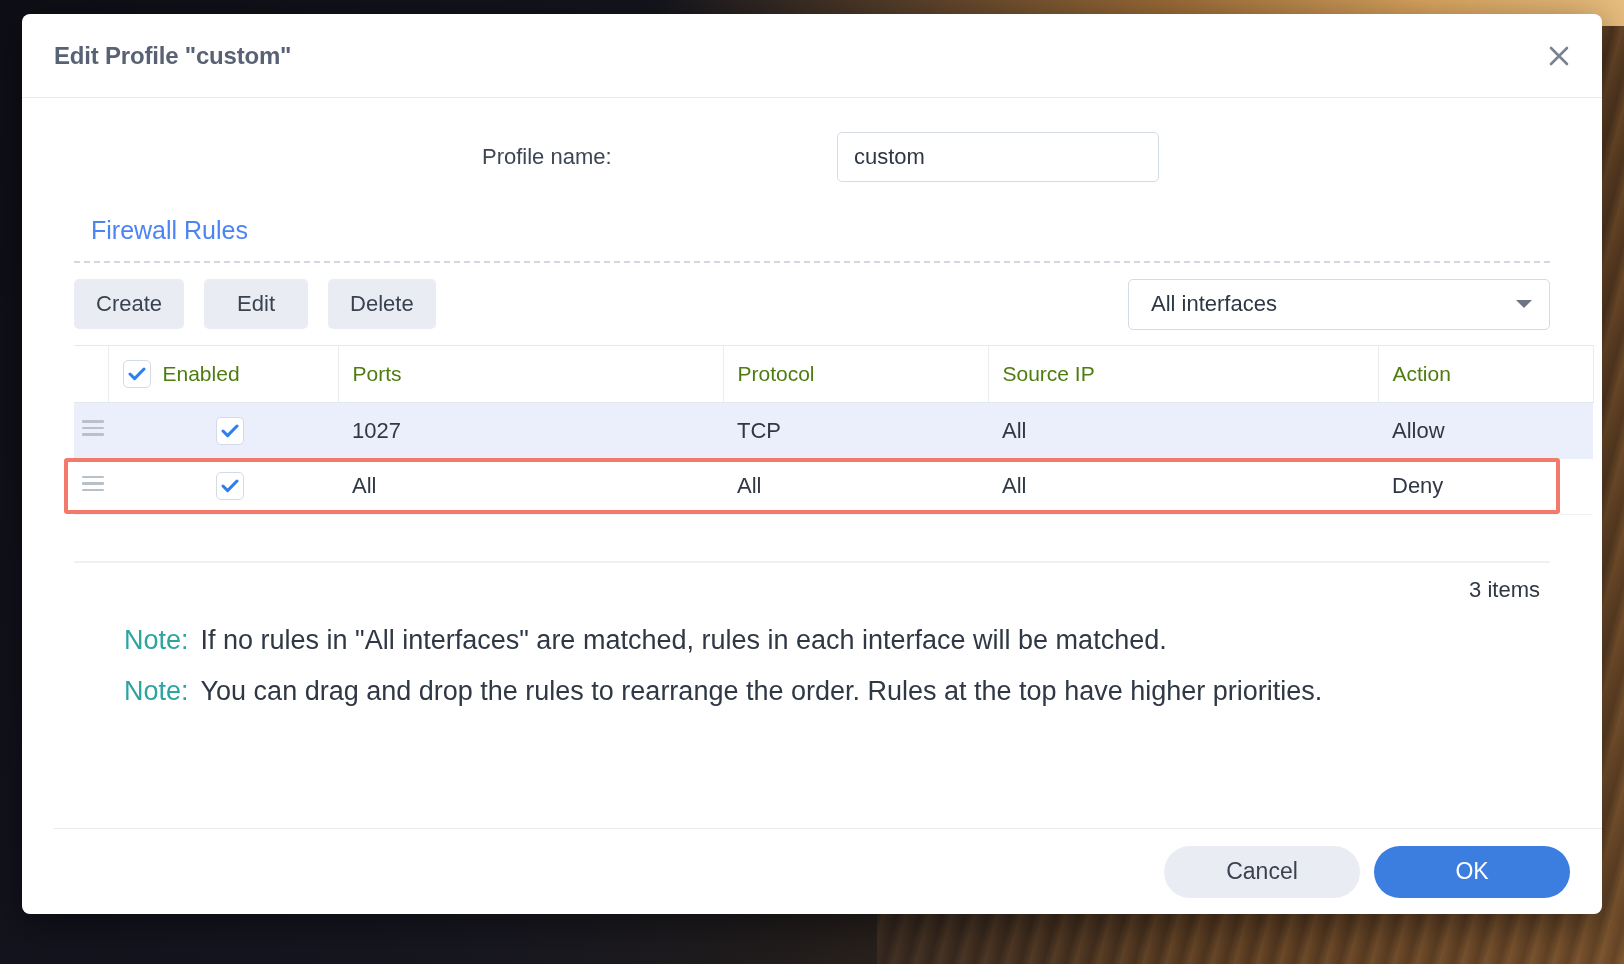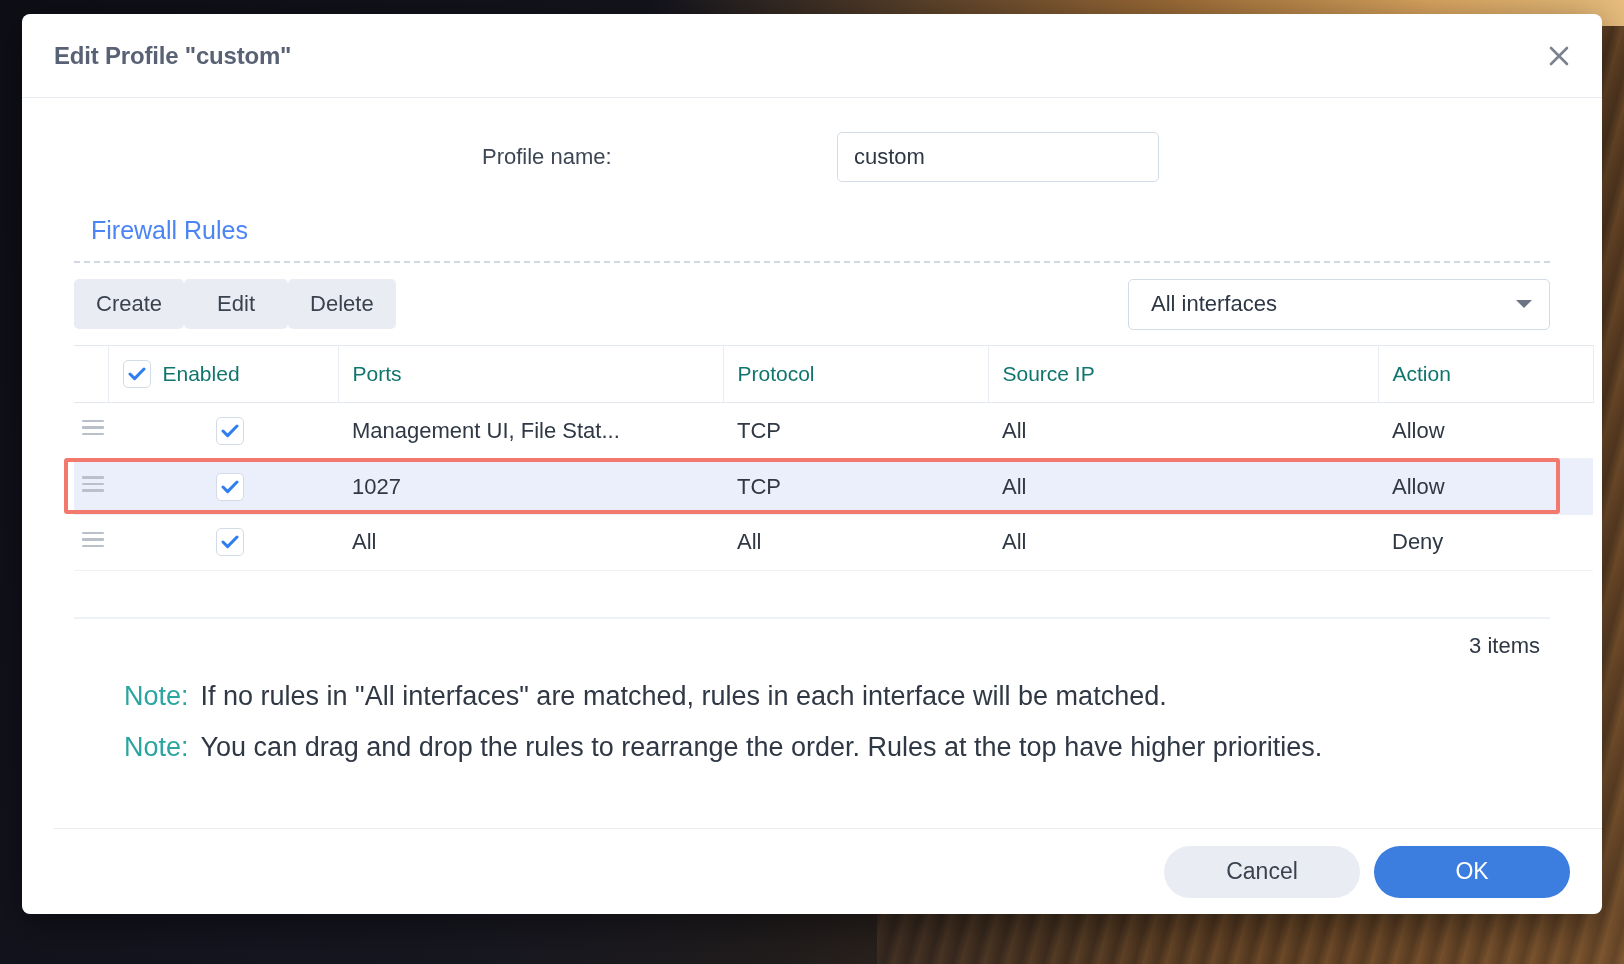--- a/index.html
+++ b/index.html
@@ -140,21 +140,21 @@
     margin: 0 0 0 0;
   }
 
   
   .toolbar {
     display: flex;
     align-items: center;
     height: 82px;
     justify-content: space-between;
   }
-  .btn-group { display: flex; gap: 0; }
+  .btn-group { display: flex; gap: 20px; }
   .tb-btn {
     background: #e9edf3;
     border: none;
     border-radius: 5px;
     height: 50px;
     min-width: 104px;
     padding: 0 22px;
     font-family: "Liberation Sans", sans-serif;
     font-size: 22px;
     color: #3a424f;
@@ -197,21 +197,21 @@
     border-collapse: collapse;
     table-layout: fixed;
   }
   .rules-table thead th {
     border-top: 1px solid #e3e8ef;
     border-bottom: 1px solid #e3e8ef;
     border-right: 1px solid #e9edf2;
     height: 57px;
     font-size: 21px;
     font-weight: normal;
-    color: #0f766e;
+    color: #4d7c0f;
     text-align: left;
     padding: 0 0 0 14px;
     background: #fff;
     vertical-align: middle;
   }
   .rules-table thead th.c-handle { width: 34px; padding: 0; border-right: 1px solid #e9edf2;}
   .rules-table thead th.c-enabled { width: 230px; }
   .rules-table thead th.c-ports   { width: 385px; }
   .rules-table thead th.c-proto   { width: 265px; }
   .rules-table thead th.c-srcip   { width: 390px; }
@@ -387,33 +387,20 @@
               </div>
             </th>
             <th class="c-ports">Ports</th>
             <th class="c-proto">Protocol</th>
             <th class="c-srcip">Source IP</th>
             <th class="c-action">Action</th>
             <th class="c-pad"></th>
           </tr>
         </thead>
         <tbody id="rules-body">
-            <tr>
-              <td class="c-handle"><span class="drag-handle"><span></span><span></span><span></span></span></td>
-              <td class="cell-center"><span class="cbox">
-                  <svg width="18" height="14" viewBox="0 0 18 14" aria-hidden="true">
-                    <path d="M2 7 L6.6 11.6 L16 2" stroke="#2f7ef0" stroke-width="3" fill="none" stroke-linecap="round" stroke-linejoin="round"></path>
-                  </svg>
-                </span></td>
-              <td>Management UI, File Stat...</td>
-              <td>TCP</td>
-              <td>All</td>
-              <td>Allow</td>
-              <td></td>
-            </tr>
             <tr class="row-selected">
               <td class="c-handle"><span class="drag-handle"><span></span><span></span><span></span></span></td>
               <td class="cell-center"><span class="cbox">
                   <svg width="18" height="14" viewBox="0 0 18 14" aria-hidden="true">
                     <path d="M2 7 L6.6 11.6 L16 2" stroke="#2f7ef0" stroke-width="3" fill="none" stroke-linecap="round" stroke-linejoin="round"></path>
                   </svg>
                 </span></td>
               <td>1027</td>
               <td>TCP</td>
               <td>All</td>

